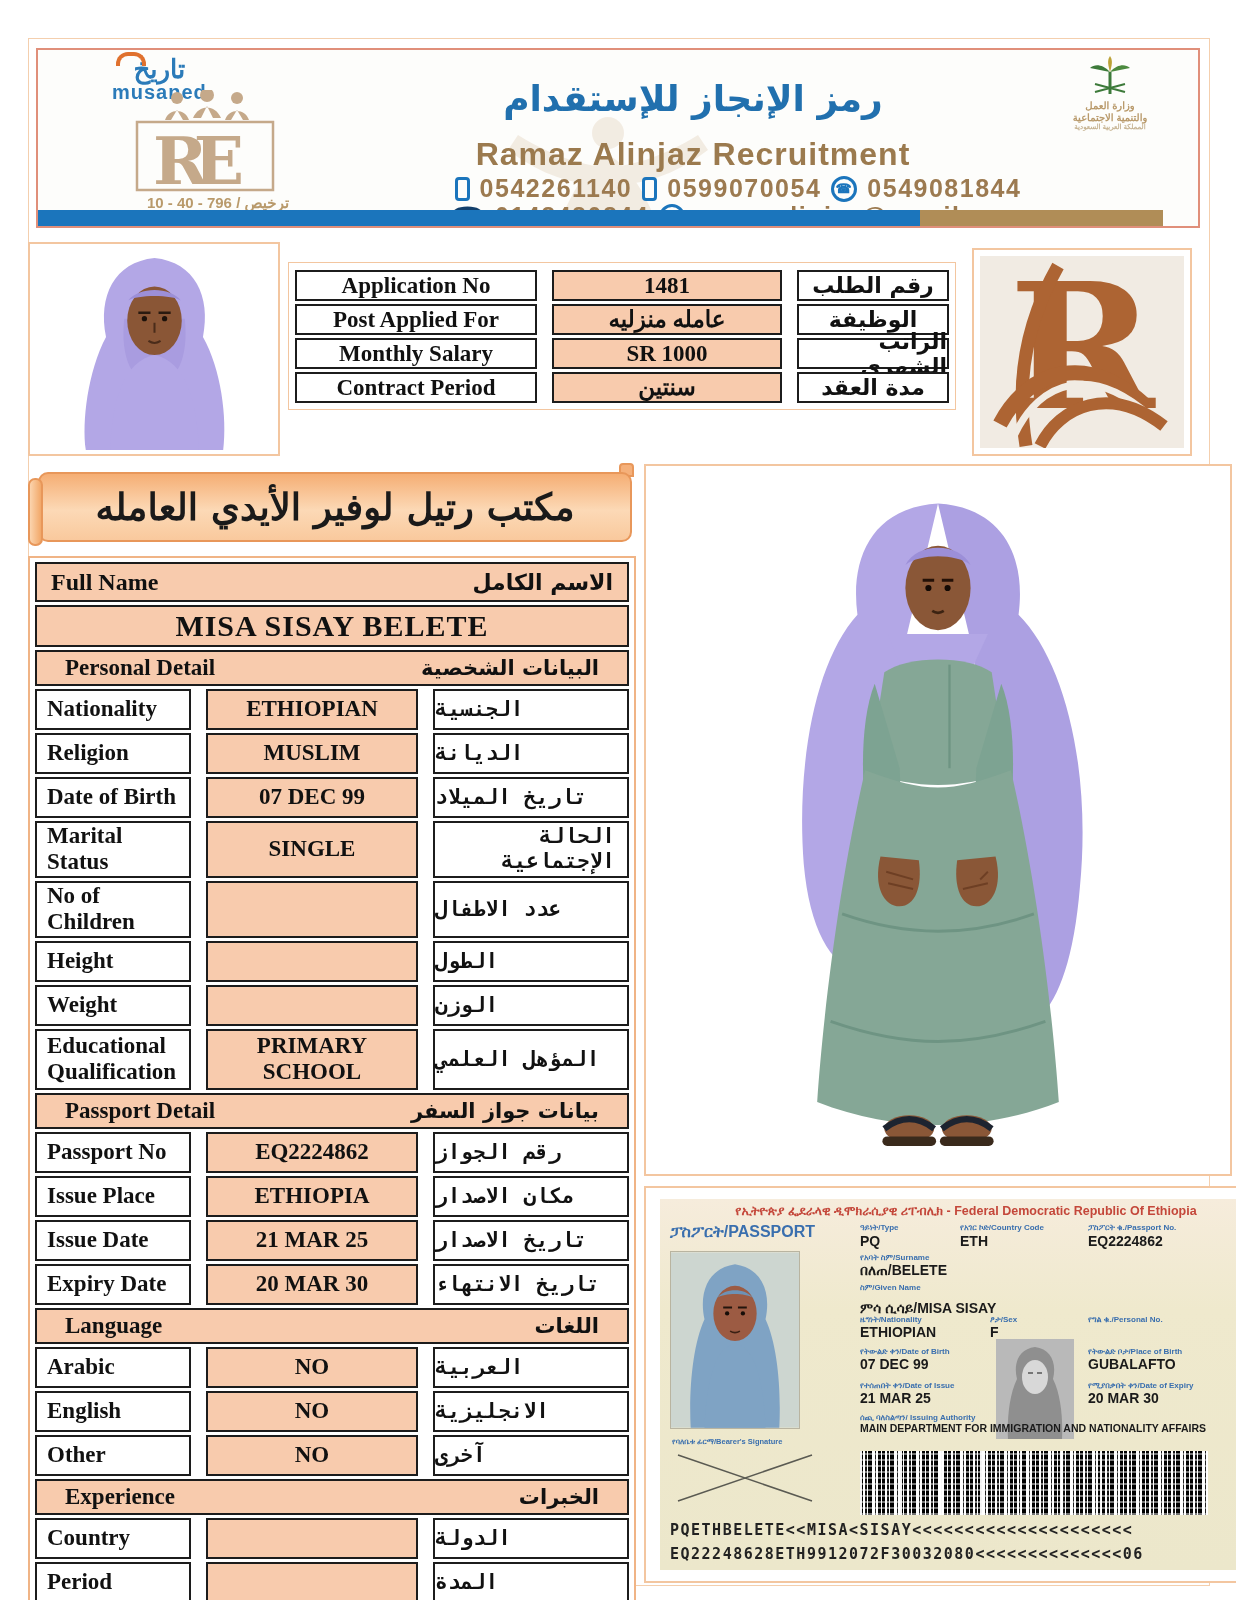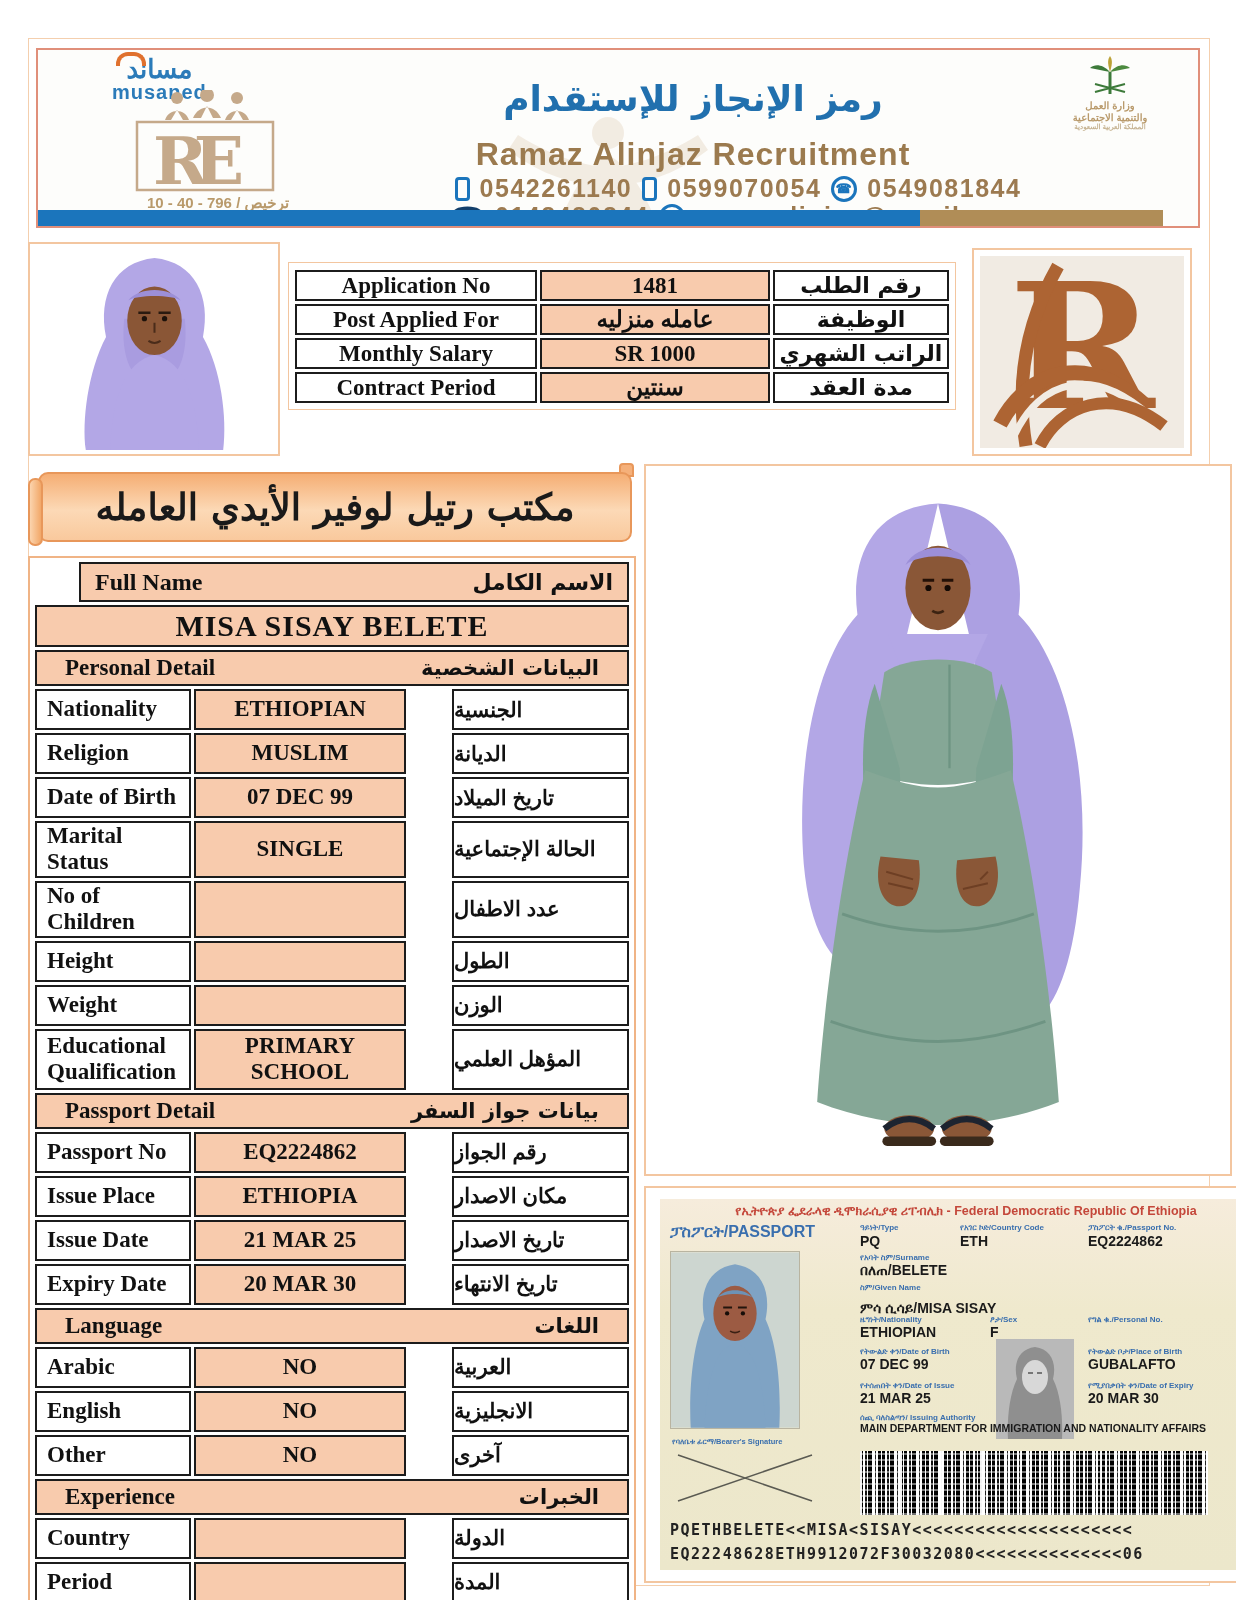--- a/index.html
+++ b/index.html
@@ -56,21 +56,21 @@
   .r-inner { width:100%; height:100%; background:#f1ebe3; position:relative;
              display:flex; align-items:center; justify-content:center; overflow:hidden; }
   .r-letter { font-family:"DejaVu Serif", serif; font-weight:bold; font-size:175px;
               color:#ad6433; line-height:1; margin-top:-12px; }
   .r-swoosh { position:absolute; inset:0; }
 
   
   .cell { display:flex; align-items:center; justify-content:center;
           border:2px solid #1c1c1c; background:#fff; color:#111;
           font-family:"Liberation Serif", serif; font-weight:bold; }
-  .trow { display:flex; gap:3px; margin-top:3px;justify-content:flex-end; }
+  .trow { display:flex; gap:15px; margin-top:3px;justify-content:flex-end; }
   .trow:first-child { margin-top:0; }
 
   
   .app-c.en  { width:242px; font-size:23px; height:31px; }
   .app-c.val { width:230px; font-size:23px; height:31px; background:#f8cbad; direction:rtl; }
   .app-c.ar  { flex:1; font-size:22px; height:31px; direction:rtl;
                font-family:"DejaVu Sans", sans-serif; }
 
   
   .scroll { position:absolute; left:28px; top:468px; width:604px; height:78px; }
@@ -87,26 +87,26 @@
           font-family:"DejaVu Serif", serif; }
 
   
   .main-table { position:absolute; left:28px; top:556px; width:608px;
                 border:2px solid #f0b486; background:#fff; padding:4px 5px; }
   .c-en  { width:156px; justify-content:flex-start; padding-left:10px;
            font-size:23px; line-height:1.15; min-height:41px; }
   .c-val { width:212px; background:#f8cbad; font-size:23px; text-align:center;
            padding:2px 26px; line-height:1.15; min-height:41px; }
   .c-ar  { flex:1; justify-content:flex-end; padding-right:12px; font-size:21px;
-           direction:rtl; min-height:41px; font-family:Liberation Sans, sans-serif;margin-left:43px; }
+           direction:rtl; min-height:41px; font-family:Liberation Mono, monospace; }
   .row-section .cell { width:100%; background:#f8cbad; justify-content:space-between;
            padding:0 28px; min-height:36px; font-size:23px; }
   .row-section .s-ar { direction:rtl; font-family:"DejaVu Sans", sans-serif; font-size:21px; font-weight:bold; }
   .row-head .cell { width:100%; background:#f8cbad; justify-content:space-between;
-           padding:0 14px; min-height:40px; font-size:24px;margin-left:44px; }
+           padding:0 14px; min-height:40px; font-size:24px; }
   .row-head .s-ar { direction:rtl; font-family:"DejaVu Sans", sans-serif; font-size:22px; font-weight:bold; }
   .row-name .cell { width:100%; background:#f8cbad; min-height:42px; font-size:30px;
            letter-spacing:1px; }
 
   
   .body-box { position:absolute; left:644px; top:464px; width:588px; height:712px;
               border:2px solid #f3c6a0; background:#fff; display:flex;
               align-items:center; justify-content:center; }
   .pass-box { position:absolute; left:644px; top:1186px; width:644px; height:397px;
               border:2px solid #f3c6a0; background:#fff; padding:11px 14px; }
@@ -140,21 +140,21 @@
 
   <div class="header">
     <svg class="wm" width="420" height="150" viewBox="0 0 420 150" style="left:360px; top:55px;">
       <circle cx="210" cy="28" r="16" fill="#dcc6ab"></circle>
       <path d="M150 150 C175 70 200 55 210 50 C220 55 245 70 270 150 Z" fill="#dcc6ab"></path>
       <path d="M120 30 C160 55 190 60 205 62 L200 80 C160 78 130 60 110 45 Z" fill="#dcc6ab"></path>
       <path d="M300 30 C260 55 230 60 215 62 L220 80 C260 78 290 60 310 45 Z" fill="#dcc6ab"></path>
     </svg>
 
     <div class="musaned">
-      <div class="ar" dir="rtl">مساند</div>
+      <div class="ar" dir="rtl">تاريخ</div>
       <div class="en">musaned</div>
     </div>
 
     <div class="ministry">
       <svg width="46" height="40" viewBox="0 0 46 40">
         <path d="M23 38 L23 16" stroke="#3d7a3a" stroke-width="3"></path>
         <path d="M23 16 C15 8 8 8 3 12 C10 13 16 15 23 16 Z" fill="#3d7a3a"></path>
         <path d="M23 16 C31 8 38 8 43 12 C36 13 30 15 23 16 Z" fill="#4c8a3f"></path>
         <path d="M23 16 C20 6 21 3 23 0 C25 3 26 6 23 16 Z" fill="#bca237"></path>
         <path d="M8 36 L38 28 M8 28 L38 36" stroke="#3d7a3a" stroke-width="2"></path>

